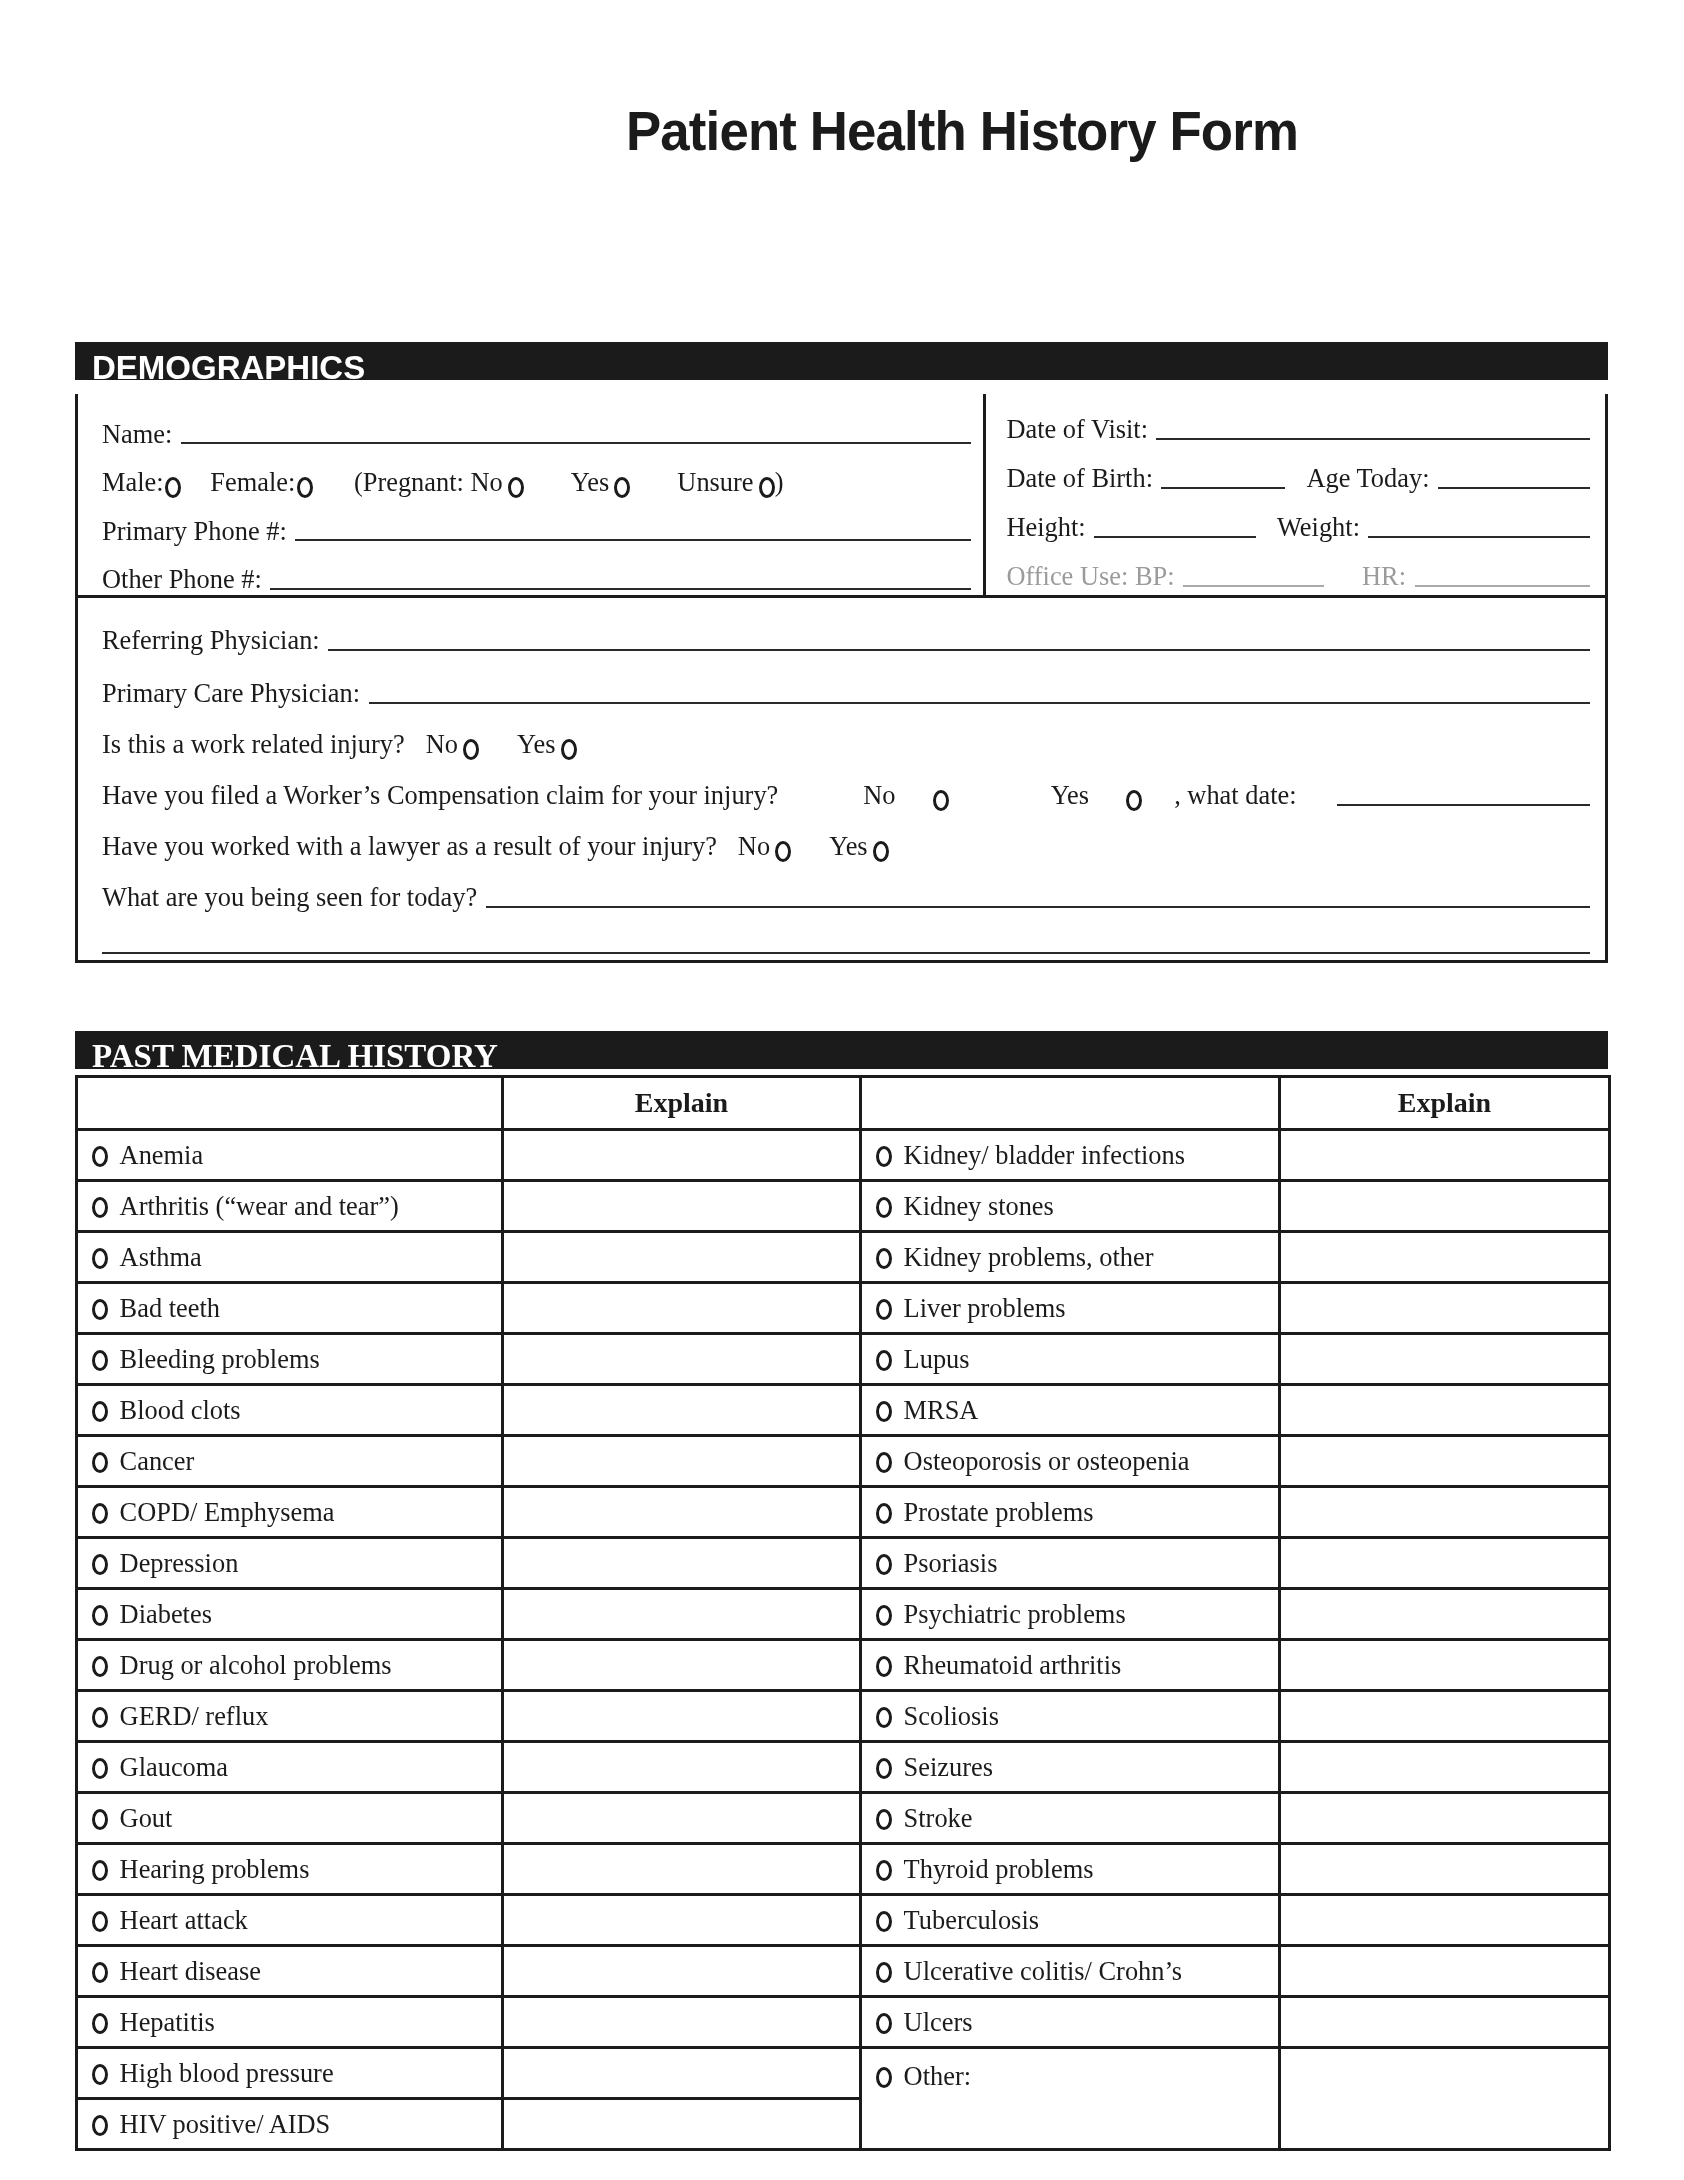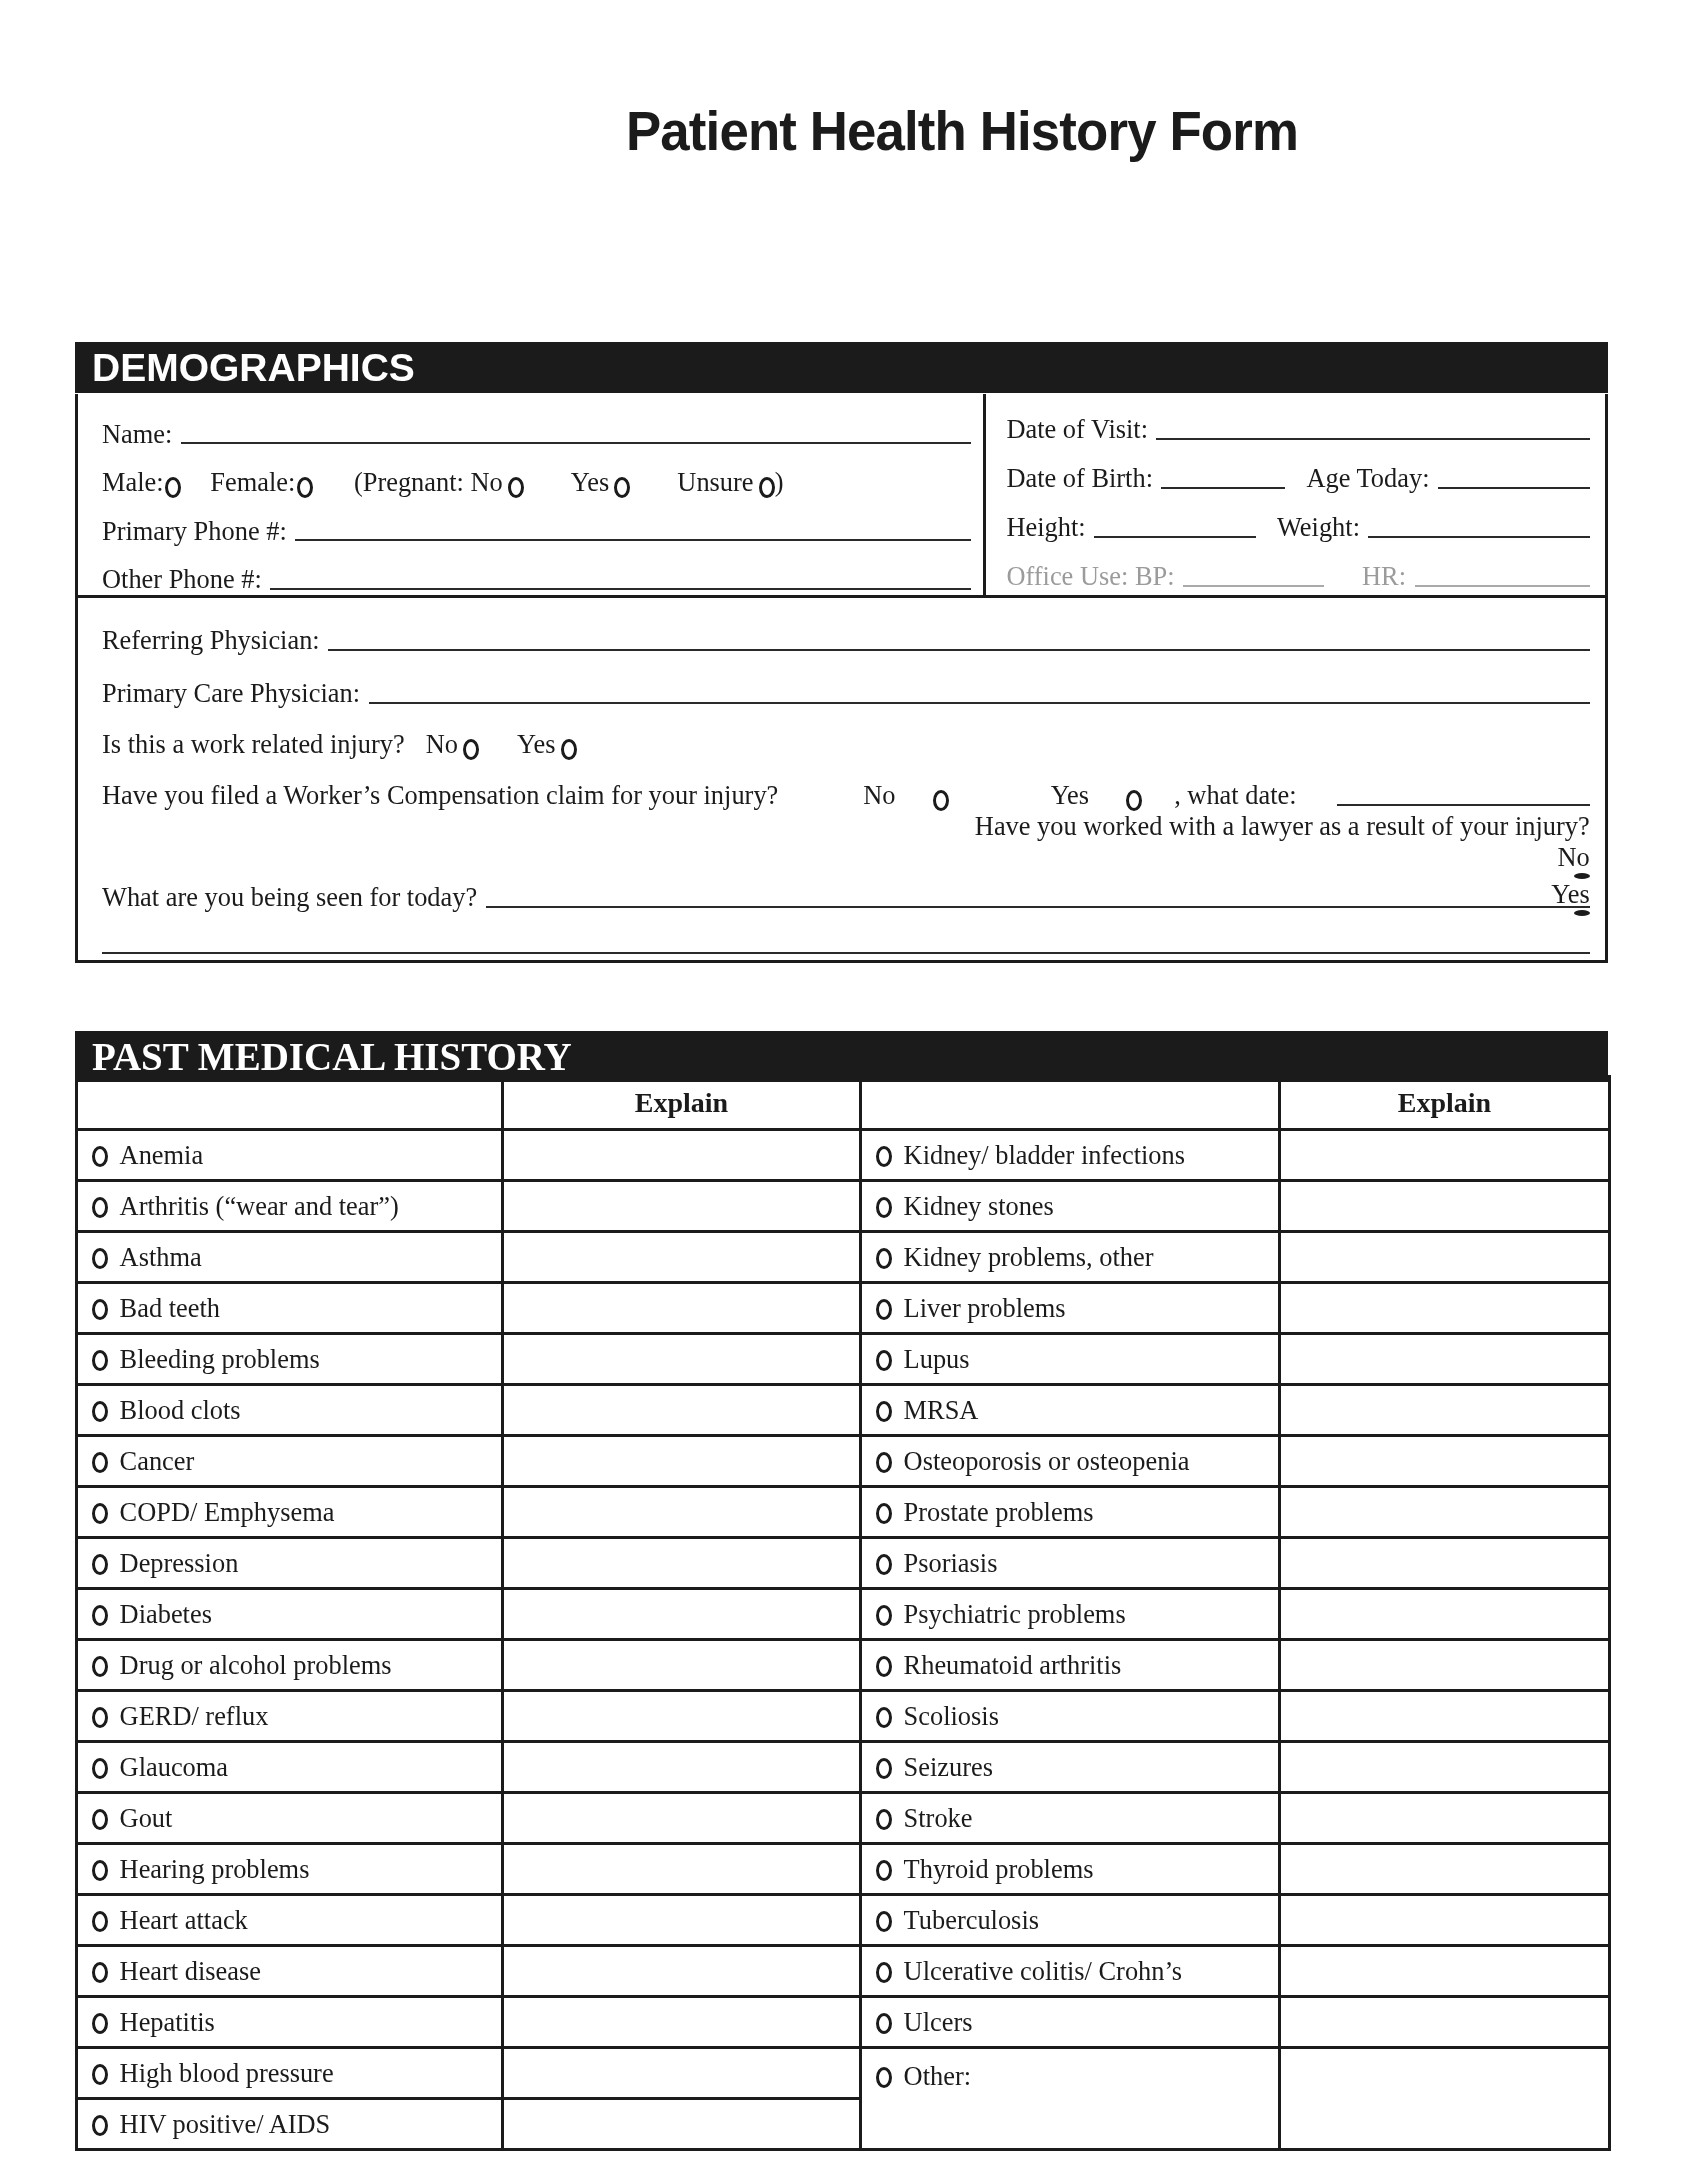--- a/index.html
+++ b/index.html
@@ -3,23 +3,23 @@
 <meta charset="utf-8">
 <style>
   html,body{margin:0;padding:0;background:#ffffff;}
   .page{position:relative;width:1685px;height:2181px;background:#ffffff;overflow:hidden;
         font-family:"Liberation Serif", serif;color:#1b1b1b;}
   
   .title{position:absolute;left:626px;top:99px;font-family:"Liberation Sans", sans-serif;
          font-weight:bold;font-size:55px;letter-spacing:-0.9px;transform:scaleX(.96);
          transform-origin:left;white-space:nowrap;}
   
-  .sec-bar{position:absolute;left:75px;width:1533px;height:51px;background:#1b1b1b;
+  .sec-bar{position:absolute;left:75px;width:1533px;height:38px;background:#1b1b1b;
            color:#ffffff;font-family:"Liberation Sans", sans-serif;font-weight:bold;
-           font-size:39px;line-height:51px;padding-left:17px;box-sizing:border-box;
+           font-size:33px;line-height:51px;padding-left:17px;box-sizing:border-box;
            letter-spacing:0;}
   #demo-bar{top:342px;}
   #pmh-bar{top:1031px;font-family:Liberation Serif, serif;}
   
   .demo-box{position:absolute;left:75px;top:394px;width:1533px;height:569px;
             border:3.4px solid #1b1b1b;border-top:none;box-sizing:border-box;}
   .demo-cols{display:flex;height:201px;}
   .demo-left{width:908px;border-right:3.4px solid #1b1b1b;box-sizing:border-box;
              padding:7px 12px 0 24px;display:flex;flex-direction:column;}
   .demo-right{flex:1;padding:1.7px 15.3px 0 20.4px;display:flex;flex-direction:column;}
@@ -31,21 +31,21 @@
   .gray .line{border-bottom-color:#aaaaaa;}
   .circ{display:inline-block;width:16px;height:21px;border:3.4px solid #1b1b1b;
         border-radius:50%;vertical-align:-3.4px;margin-left:5.1px;box-sizing:border-box;}
   .gap34{display:inline-block;width:29px;} .gap48{display:inline-block;width:41px;}
   .gap55{display:inline-block;width:47px;} .gap25{display:inline-block;width:21px;}
   .gap45{display:inline-block;width:38px;}
   
   .demo-qs{border-top:3.4px solid #1b1b1b;padding:5.1px 15.3px 0 24px;display:flex;
            flex-direction:column;}
   .q1{height:53px;} .q2{height:53px;} .q3{height:51px;} .q4{height:51px;gap:32px;}
-  .q5{height:51px;flex-direction:column;} .q6{height:51px;} .q7{height:46px;}
+  .q5{height:51px;} .q6{height:51px;} .q7{height:46px;}
   
   .pmh-table{position:absolute;left:75px;top:1075px;width:1533px;border-collapse:collapse;
              table-layout:fixed;font-size:26.4px;}
   .pmh-table td,.pmh-table th{border:3.4px solid #1b1b1b;box-sizing:border-box;
              vertical-align:middle;overflow:hidden;}
   .pmh-table th{height:53px;font-family:"Liberation Serif", serif;font-size:28px;
              font-weight:bold;text-align:center;}
   .pmh-table td{height:51px;}
   td.cond{padding-left:13.6px;white-space:nowrap;}
   td.cond .circ{margin-left:0;margin-right:12px;}

